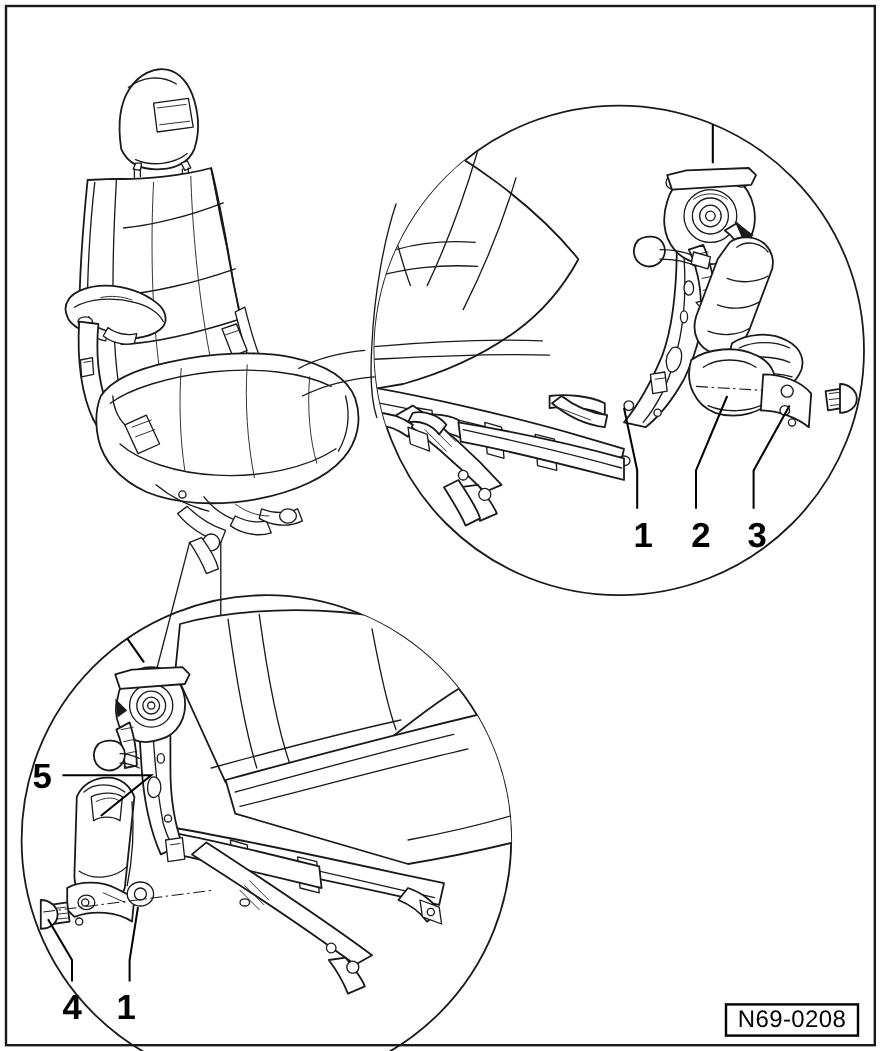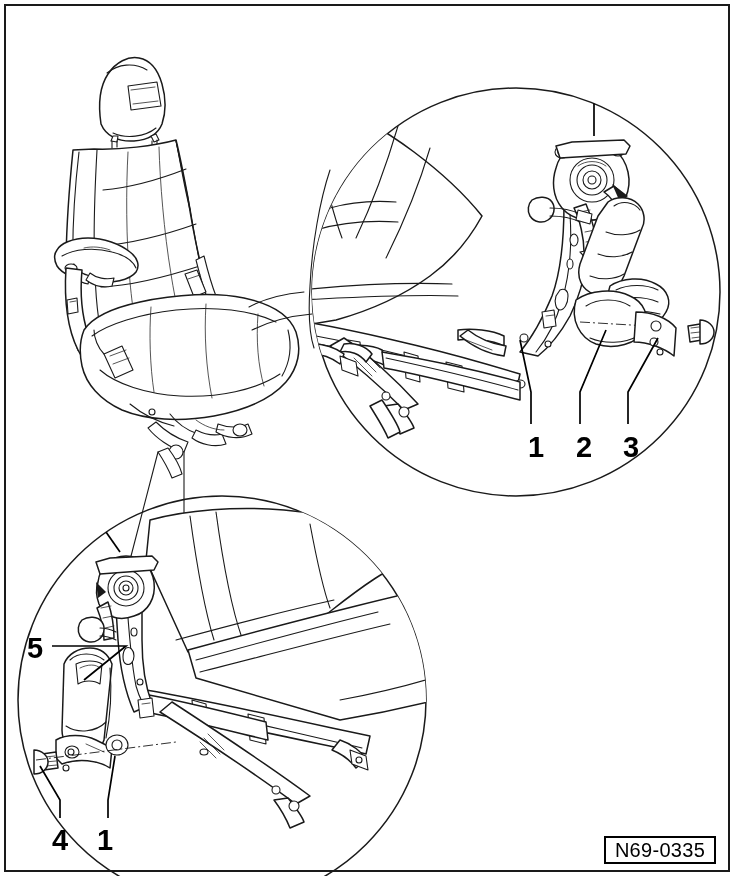--- a/index.html
+++ b/index.html
@@ -511,16 +511,16 @@
   <div id="frame-border"></div>
 
   <div class="callout-num" style="left:528px; top:433px;">1</div>
   <div class="callout-num" style="left:576px; top:433px;">2</div>
   <div class="callout-num" style="left:623px; top:433px;">3</div>
   <div class="callout-num" style="left:27px; top:634px;">5</div>
   <div class="callout-num" style="left:52px; top:826px;">4</div>
   <div class="callout-num" style="left:97px; top:826px;">1</div>
 
   <div id="part-label-box">
-    <span id="part-label-text">N69-0335</span>
+    <span id="part-label-text">N69-0208</span>
   </div>
 
 </div>
 
 </body></html>

